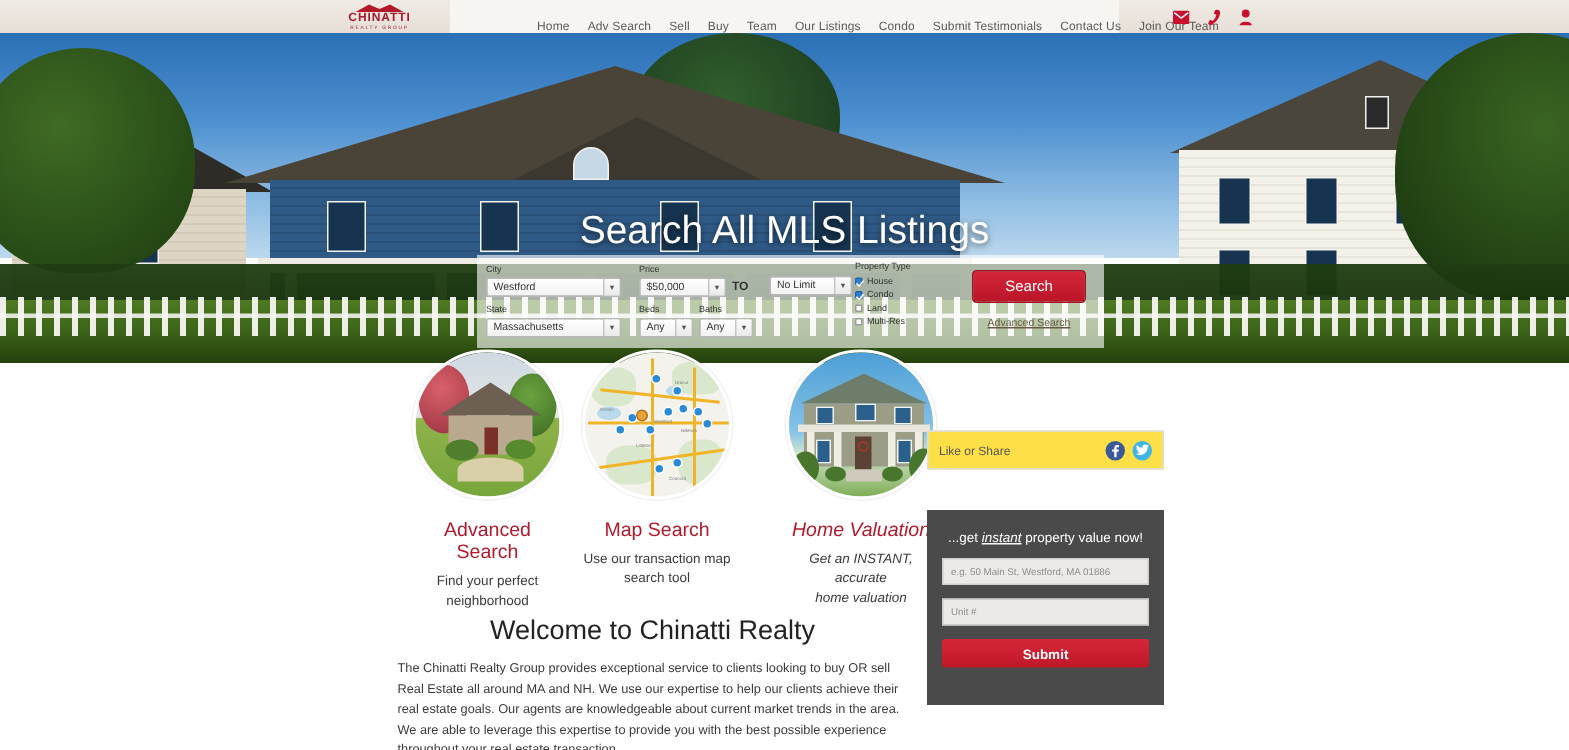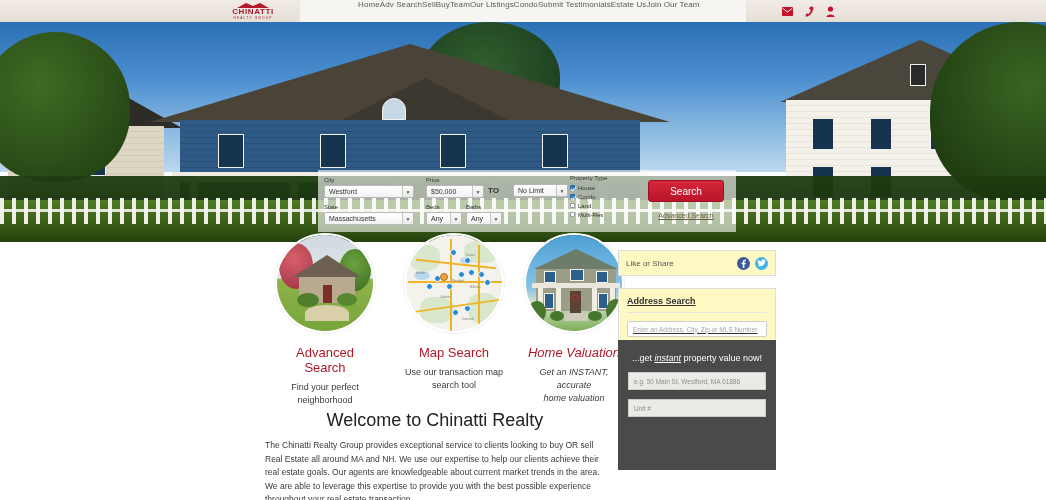--- a/index.html
+++ b/index.html
@@ -39,21 +39,21 @@
     font-size: 8px; font-weight: bold; letter-spacing: .6px;
     color: #a6192e; line-height: 8px; margin-top: -1px;
   }
   .logo-sub {
     font-size: 3.2px; letter-spacing: 1.2px; color: #a6192e;
     line-height: 4px; transform: scale(1,1);
   }
 
   .nav {
     position: absolute; left: 358px; top: 0; height: 22px;
-    display: flex; align-items: flex-start; 
+    display: flex; align-items: flex-end; gap: 12px;
     z-index: 3;
   }
   .nav a {
     font-size: 8px; color: #5a5a5a; text-decoration: none;
     white-space: nowrap; letter-spacing: .1px;
   }
   .hdr-icons {
     position: absolute; left: 782px; top: 0; height: 22px;
     display: flex; align-items: center; gap: 12px; z-index: 3;
   }
@@ -179,21 +179,21 @@
   }
   .adv-link {
     position:absolute; left:330px; top:42px; width:76px;
     text-align:center; font-size:7px; color:#6a5c42;
     text-decoration:underline; cursor:pointer;
   }
 
   
   .features { position:absolute; left:0; top:233px; width:604px; }
   .feat { position:absolute; width:100px; text-align:center; }
-  .f1 { left:275px; } .f2 { left:404px;text-align:center; } .f3 { left:524px;font-style:italic; }
+  .f1 { left:275px; } .f2 { left:388px;text-align:center; } .f3 { left:524px;font-style:italic; }
   .circ {
     width:100px; height:100px; border-radius:50%;
     border:2px solid #ffffff; overflow:hidden; position:relative;
     box-shadow:0 0 0 1px rgba(0,0,0,.06);
   }
   .feat-title { font-size:13px; color:#b3192b; margin-top:12px; font-weight:400; }
   .feat-desc { font-size:9px; color:#3b3b3b; line-height:13px; margin-top:6px; }
 
   
   .c1-sky{position:absolute;inset:0;background:linear-gradient(180deg,#cfd9e2 0%,#e3e7e6 45%,#8fb24a 46%,#76a63a 100%);}
@@ -224,21 +224,21 @@
   .c3-win{position:absolute;background:#2b5f8c;border:1px solid #f2f2ea;}
   .c3-door{position:absolute;left:44px;top:56px;width:11px;height:22px;background:#5a4334;}
   .c3-wreath{position:absolute;left:46px;top:59px;width:7px;height:7px;border-radius:50%;border:1.5px solid #b8322c;}
   .c3-shrub{position:absolute;border-radius:50%;background:#47762c;}
   .c3-steps{position:absolute;left:38px;top:78px;width:24px;height:8px;background:#cfcabb;}
 
   
   .side { position:absolute; left:618px; top:250px; width:158px; }
 
   .card {
-    border:1px solid #dddddd; background:#fef9c3;
+    border:1px solid #dddddd; background:#fde047;margin-top:37px;
   }
   .like-card {
     height:26px; display:flex; align-items:center; justify-content:space-between;
     padding:0 7px; margin-bottom:12px;
   }
   .like-label { font-size:8px; color:#555; }
   .socials { display:flex; gap:5px; align-items:center; }
   .soc { width:13px; height:13px; border-radius:50%; display:flex; align-items:center; justify-content:center; }
   .soc.fb { background:#3b5998; }
   .soc.tw { background:#40b3e8; }
@@ -293,21 +293,21 @@
 
   <nav class="nav">
     <a href="#">Home</a>
     <a href="#">Adv Search</a>
     <a href="#">Sell</a>
     <a href="#">Buy</a>
     <a href="#">Team</a>
     <a href="#">Our Listings</a>
     <a href="#">Condo</a>
     <a href="#">Submit Testimonials</a>
-    <a href="#">Estate Us</a>
+    <a href="#">Contact Us</a>
     <a href="#">Join Our Team</a>
   </nav>
 
   <div class="hdr-icons">
     <span>
       <svg width="11" height="9" viewBox="0 0 11 9">
           <rect width="11" height="9" rx="1" fill="#c8102e"></rect>
           <path d="M0.8 1.4 L5.5 5 L10.2 1.4" stroke="#fff" stroke-width="1" fill="none"></path>
         </svg>
     </span>
@@ -370,20 +370,21 @@
     </div>
 
     <div class="tree t1"></div>
     <div class="tree t2"></div>
     <div class="hedge"></div>
     <div class="grass"></div>
     <div class="fence-rail"></div>
     <div class="fence"></div>
   </div>
 
+  <div class="hero-title">Search All MLS Listings</div>
 
   <div class="searchbar">
 
     <div class="sb-col c-city">
       <div class="sb-label">City</div>
       <div class="sel">
         <span>Westford</span>
         <span class="caret">▼</span>
       </div>
     </div>
@@ -569,18 +570,19 @@
     <div class="addr-input">Enter an Address, City, Zip or MLS Number</div>
   </div>
 </div>
 
 <div class="hv">
   <div class="hv-sub">
     <span>...get </span><i>instant</i><span> property value now!</span>
   </div>
   <div class="hv-input">e.g. 50 Main St, Westford, MA 01886</div>
   <div class="hv-input">Unit #</div>
+  <div class="hv-submit">Submit</div>
 </div>
 
 <div class="welcome">
   <h2>Welcome to Chinatti Realty</h2>
   <p>The Chinatti Realty Group provides exceptional service to clients looking to buy OR sell Real Estate all around MA and NH. We use our expertise to help our clients achieve their real estate goals. Our agents are knowledgeable about current market trends in the area. We are able to leverage this expertise to provide you with the best possible experience throughout your real estate transaction.</p>
 </div>
 
 </body></html>

